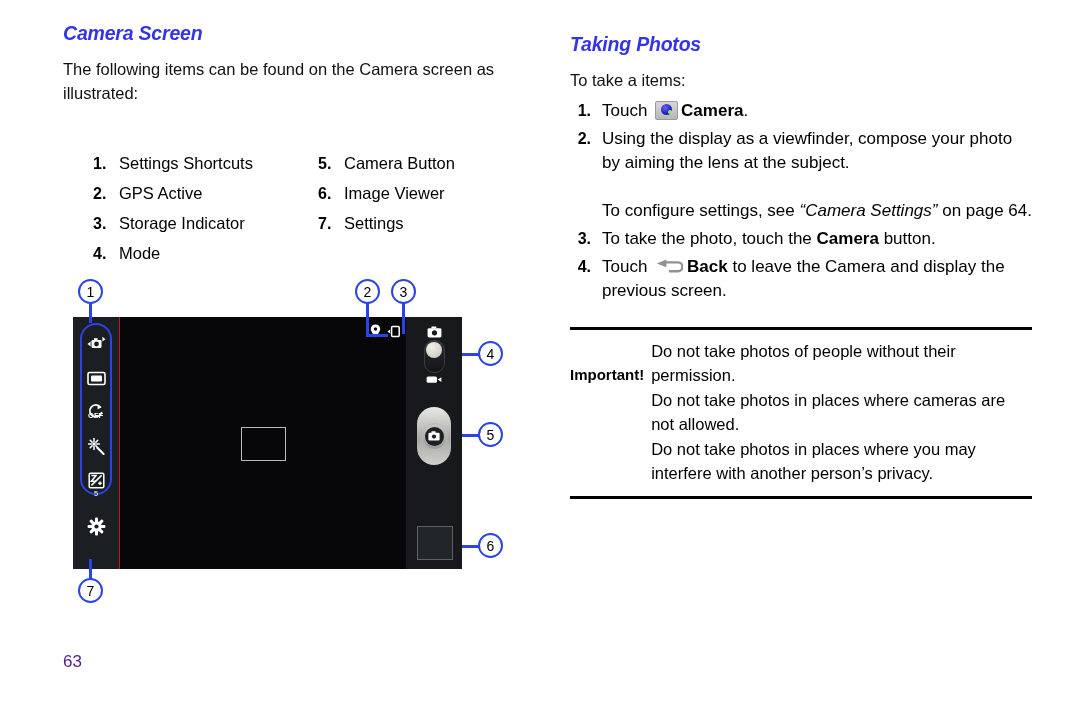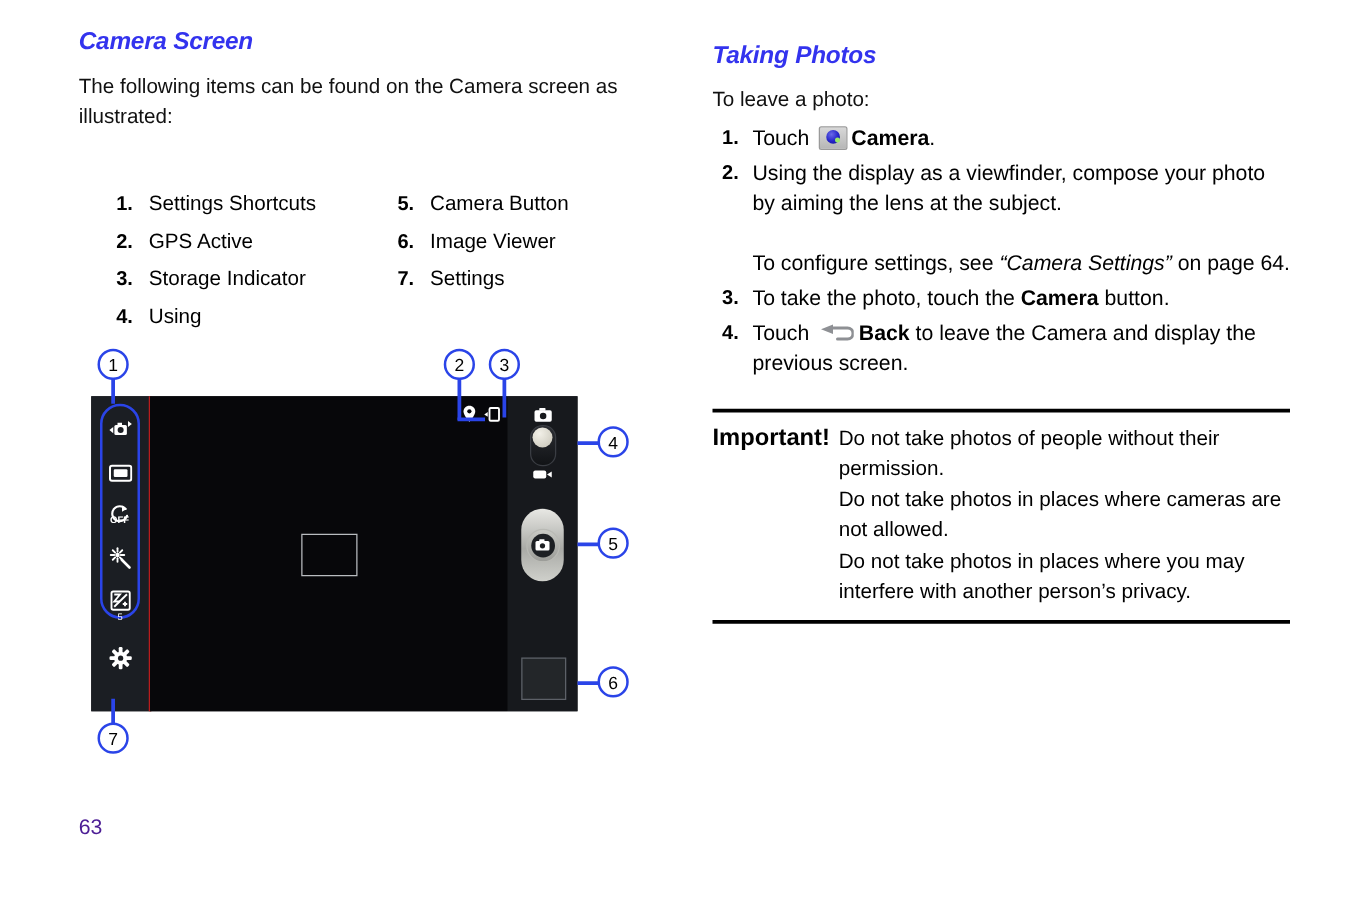--- a/index.html
+++ b/index.html
@@ -62,21 +62,21 @@
   
   .ic-back-inline{
     display:inline-block;width:27px;height:16px;vertical-align:-3px;margin:0 4px;
     position:relative;
   }
 
   
   .important{margin-top:24px;}
   .rule{border-top:3px solid #000;height:0;}
   .important-inner{display:flex;padding:9px 0 10px 0;}
-  .imp-label{font-size:19px;font-weight:bold;flex:none;padding-right:7px;line-height:24.5px;}
+  .imp-label{font-size:15px;font-weight:bold;flex:none;padding-right:7px;line-height:24.5px;margin-top:24px;}
   .imp-body{font-size:16.5px;line-height:24.5px;}
 
   
   .figure{position:absolute;left:64px;top:270px;width:450px;height:340px;}
   .device{
     position:absolute;left:9px;top:47px;width:389px;height:252px;background:#0a0a0c;
   }
   .left-bar{
     position:absolute;left:0;top:0;width:46px;height:252px;
     background:#1b1e23;border-right:2px solid #b91c1c;
@@ -170,21 +170,21 @@
       <div class="item c1 r2">
         <span class="num">2.</span>
         <span class="lbl">GPS Active</span>
       </div>
       <div class="item c1 r3">
         <span class="num">3.</span>
         <span class="lbl">Storage Indicator</span>
       </div>
       <div class="item c1 r4">
         <span class="num">4.</span>
-        <span class="lbl">Using</span>
+        <span class="lbl">Mode</span>
       </div>
 
       <div class="item c2 r1">
         <span class="num">5.</span>
         <span class="lbl">Camera Button</span>
       </div>
       <div class="item c2 r2">
         <span class="num">6.</span>
         <span class="lbl">Image Viewer</span>
       </div>
@@ -342,21 +342,21 @@
     <div class="callout" style="left:414px;top:263px;">6</div>
 
     <div class="lead lead-v" style="left:25px;top:289px;height:22px;"></div>
     <div class="callout" style="left:14px;top:308px;">7</div>
   </div>
 
   <div class="page-num">63</div>
 
   <div class="col-right">
     <h2 class="section-title">Taking Photos</h2>
-    <p class="body-text">To leave a photo:</p>
+    <p class="body-text">To take a items:</p>
 
     <div class="steps">
 
       <div class="step">
         <span class="snum">1.</span>
         <span class="stext"><span>Touch </span><span class="ic-camera-inline"></span><b class="inline-b">Camera</b><span>.</span></span>
       </div>
 
       <div class="step">
         <span class="snum">2.</span>

